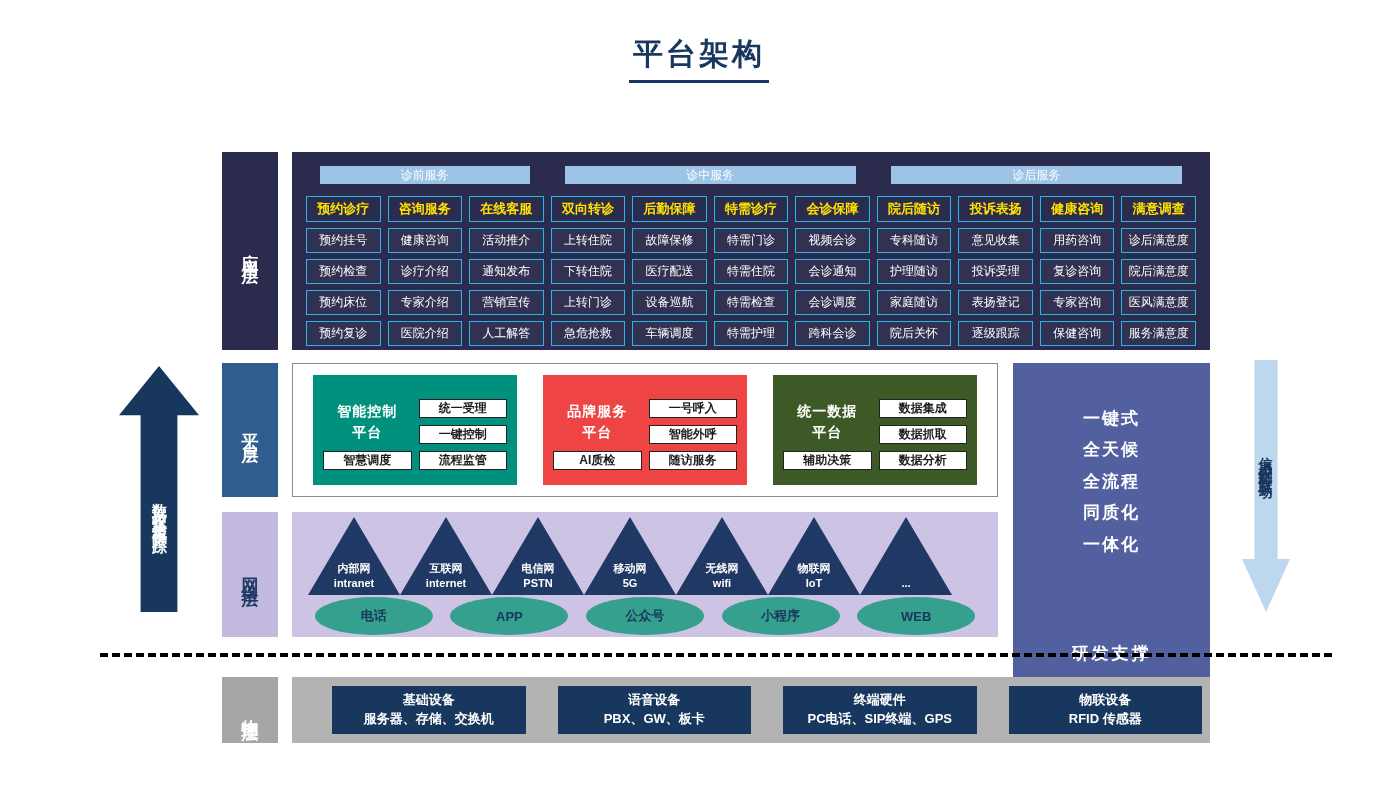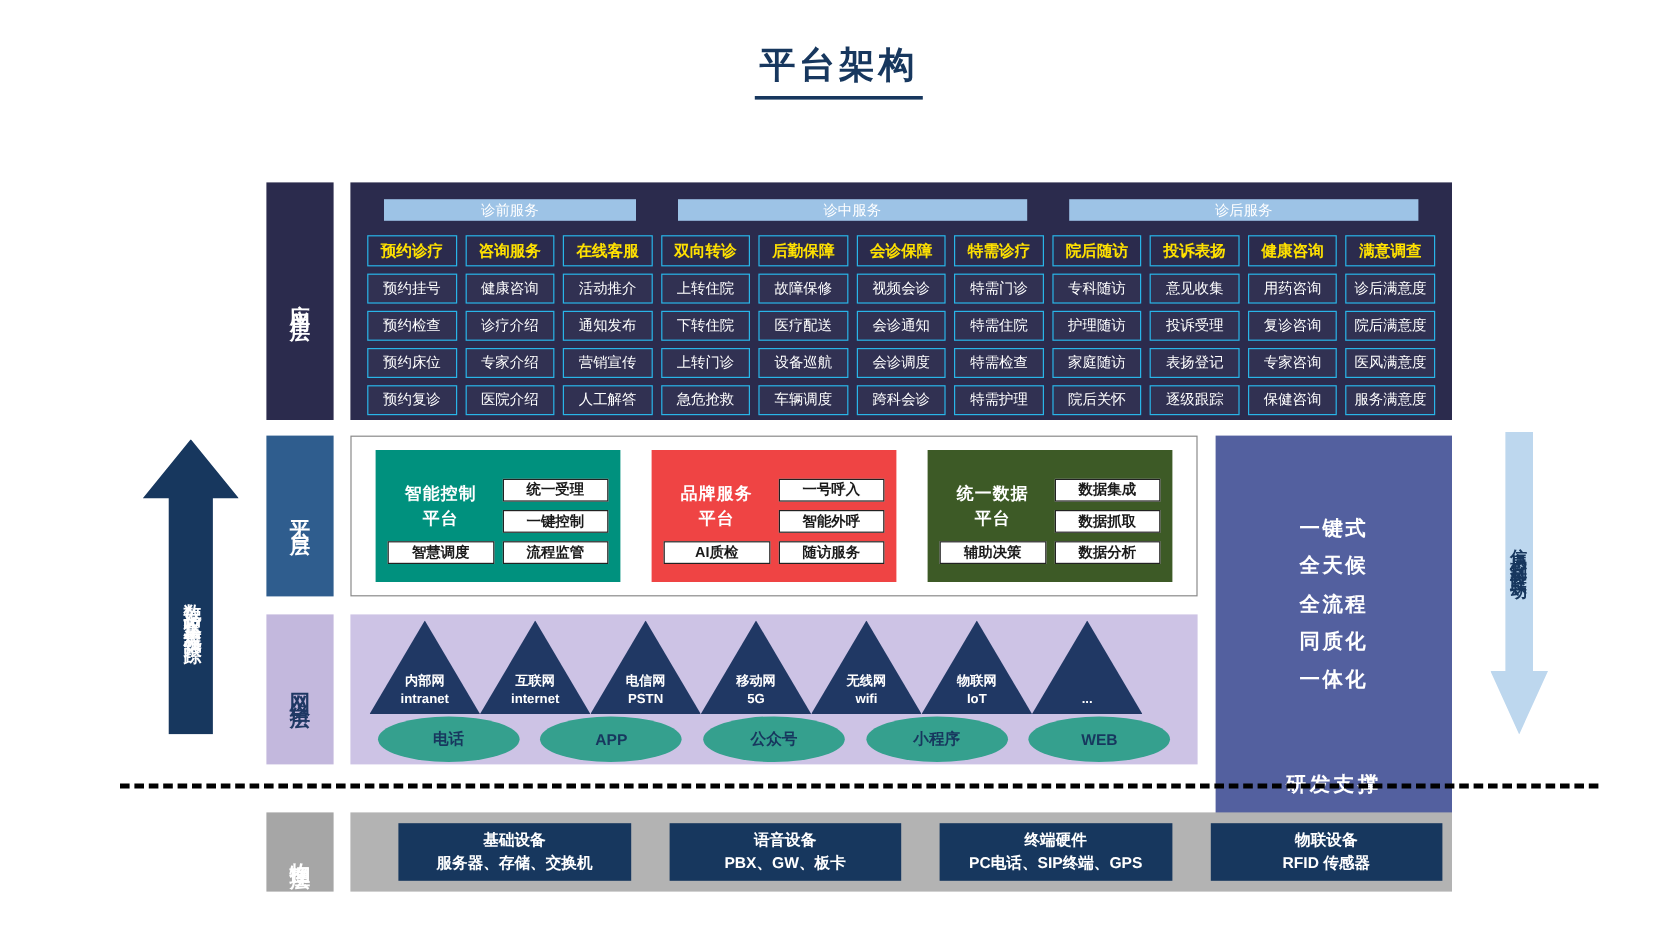--- a/index.html
+++ b/index.html
@@ -75,21 +75,21 @@
   .p-t0 { grid-area:1/2/2/3; }
   .p-t1 { grid-area:2/2/3/3; }
   .p-b0 { grid-area:3/1/4/2; }
   .p-b1 { grid-area:3/2/4/3; }
 
   
   .side-panel {
     position:absolute; left:1013px; top:363px; width:197px; height:340px;
     background:var(--side-panel-bg,#53609f); color:#fff; box-sizing:border-box;
     display:flex; flex-direction:column; align-items:center; justify-content:space-between;
-    padding:62px 0 38px; font-weight:bold;
+    padding:40px 0 38px; font-weight:bold;
   }
   .side-panel .top { font-size:17px; line-height:1.85; white-space:pre-line; text-align:center; letter-spacing:2px; }
   .side-panel .bottom { font-size:17px; letter-spacing:3px; }
 
   
   .network-container {
     position:absolute; left:292px; top:512px; width:706px; height:125px;
     background:var(--network-bg,#cdc3e5); box-sizing:border-box;
   }
   .triangles { display:flex; padding:5px 16px 0; height:78px; }
@@ -191,32 +191,32 @@
           <div class="col-item">急危抢救</div>
         </div>
         <div class="app-col">
           <div class="col-header">后勤保障</div>
           <div class="col-item">故障保修</div>
           <div class="col-item">医疗配送</div>
           <div class="col-item">设备巡航</div>
           <div class="col-item">车辆调度</div>
         </div>
         <div class="app-col">
+          <div class="col-header">特需诊疗</div>
+          <div class="col-item">特需门诊</div>
+          <div class="col-item">特需住院</div>
+          <div class="col-item">特需检查</div>
+          <div class="col-item">特需护理</div>
+        </div>
+        <div class="app-col">
           <div class="col-header">会诊保障</div>
           <div class="col-item">视频会诊</div>
           <div class="col-item">会诊通知</div>
           <div class="col-item">会诊调度</div>
           <div class="col-item">跨科会诊</div>
-        </div>
-        <div class="app-col">
-          <div class="col-header">特需诊疗</div>
-          <div class="col-item">特需门诊</div>
-          <div class="col-item">特需住院</div>
-          <div class="col-item">特需检查</div>
-          <div class="col-item">特需护理</div>
         </div>
         <div class="app-col">
           <div class="col-header">院后随访</div>
           <div class="col-item">专科随访</div>
           <div class="col-item">护理随访</div>
           <div class="col-item">家庭随访</div>
           <div class="col-item">院后关怀</div>
         </div>
         <div class="app-col">
           <div class="col-header">投诉表扬</div>

